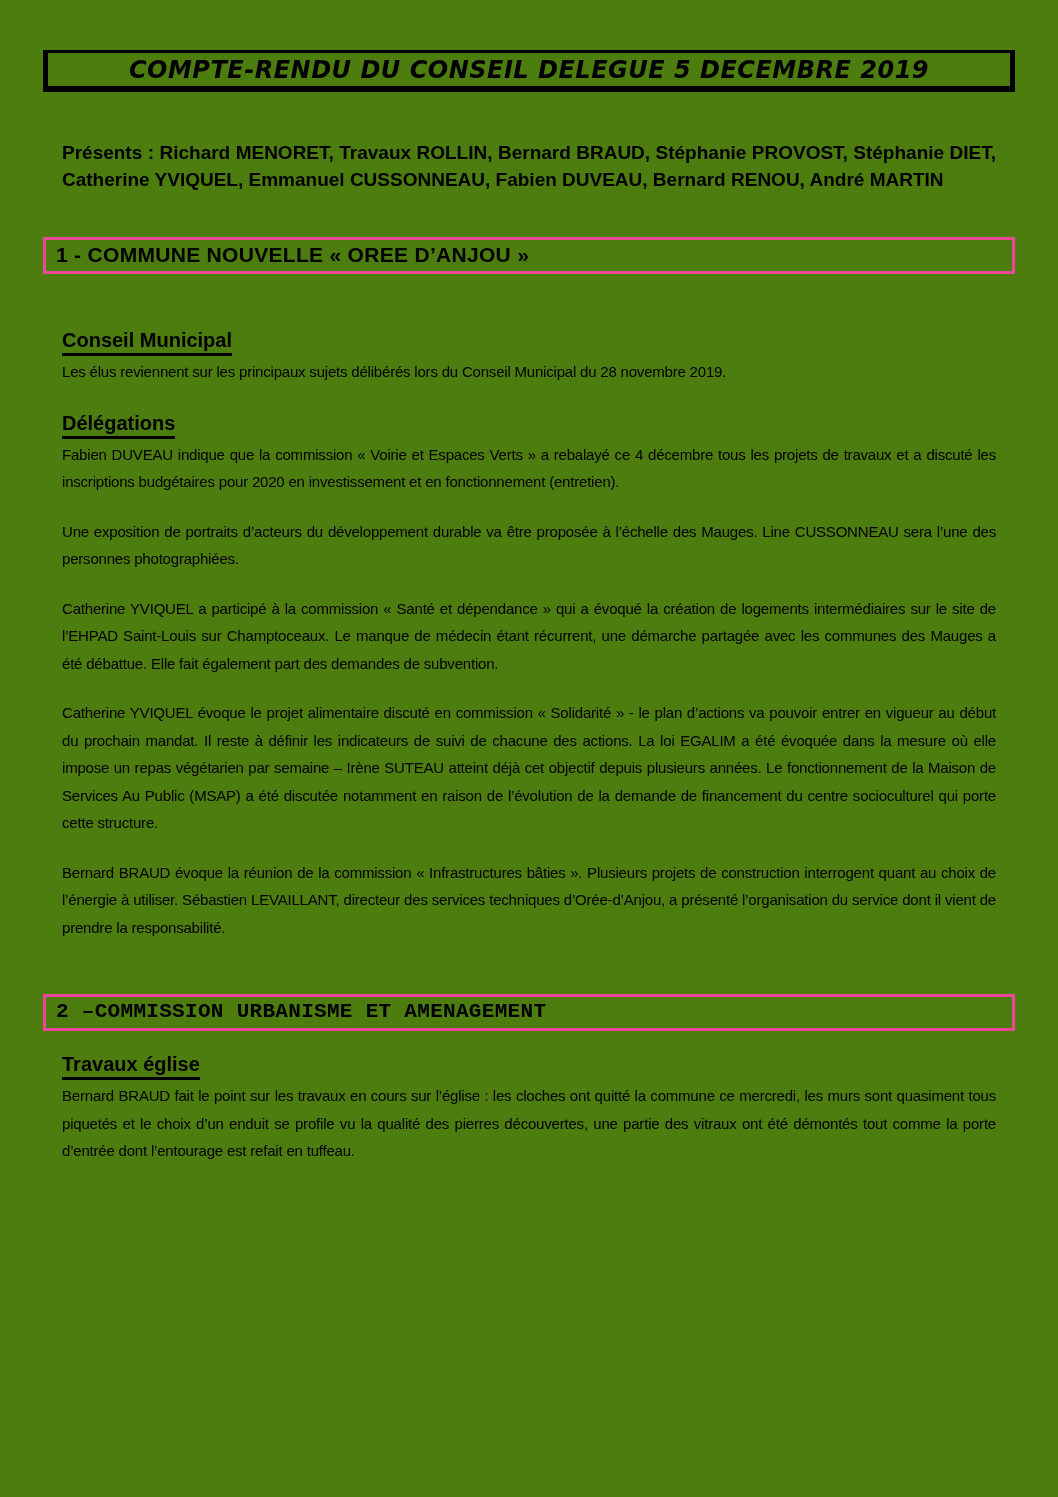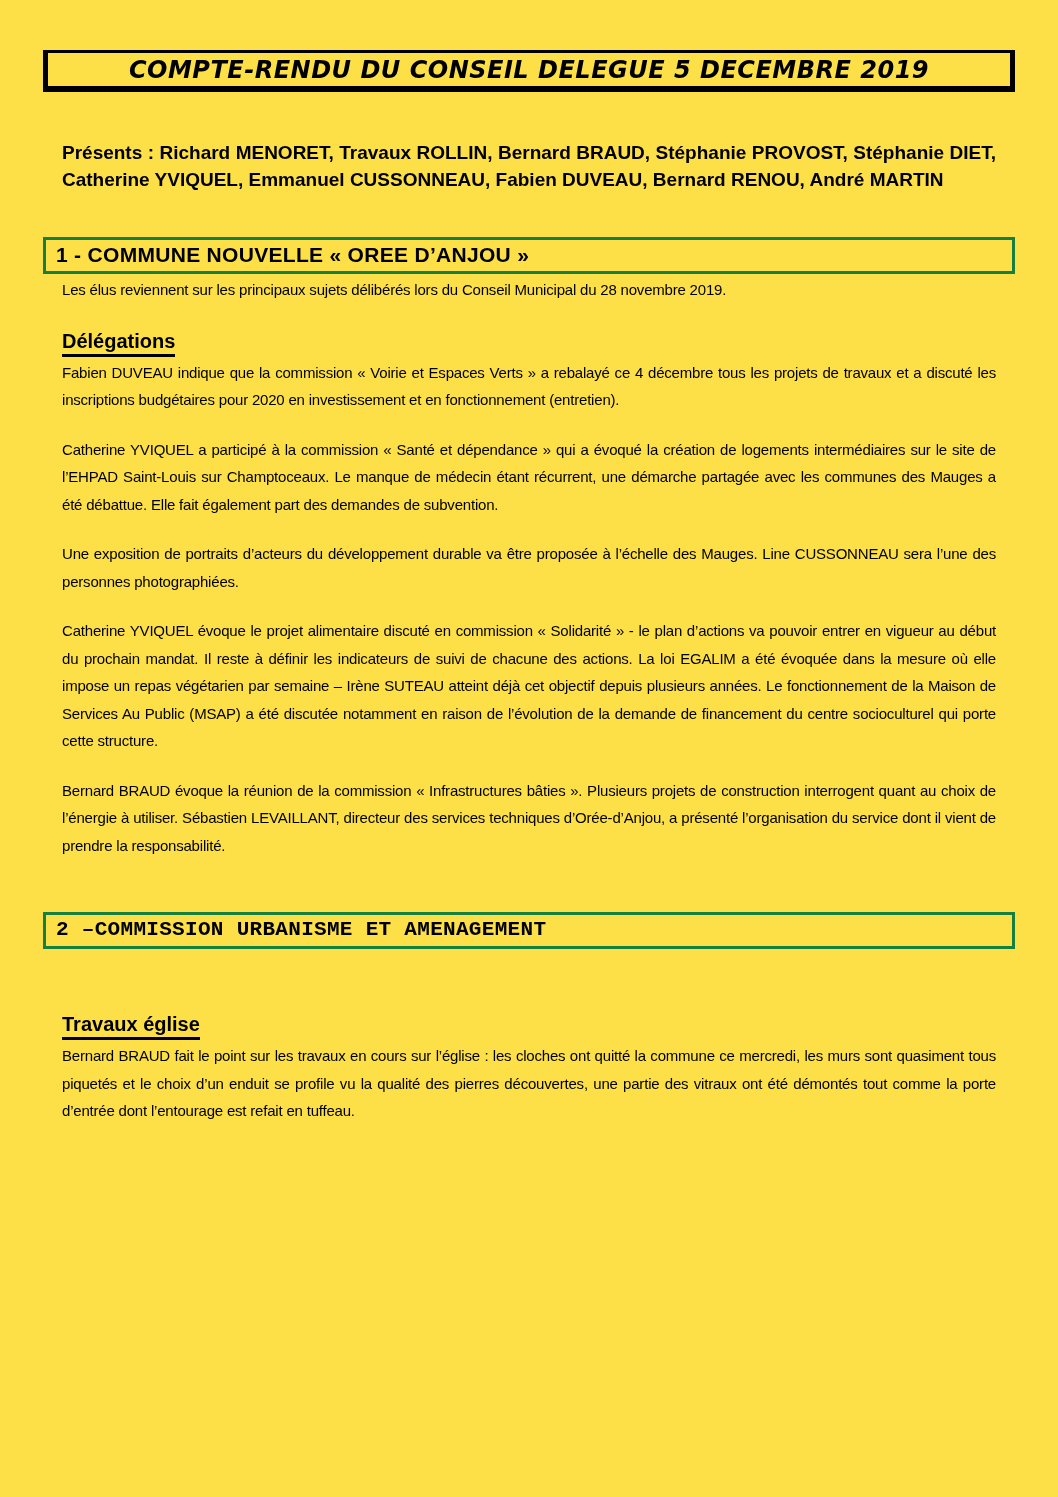--- a/index.html
+++ b/index.html
@@ -11,21 +11,21 @@
     width: 1058px;
     height: 1497px;
     font-family: "Liberation Sans", sans-serif;
     color: #000000;
   }
   .page {
     box-sizing: border-box;
     width: 1058px;
     height: 1497px;
     padding: 50px 43px 0 43px;
-    background: #fde047;
+    background: #4d7c0f;
     overflow: hidden;
   }
   
   .title-box {
     box-sizing: border-box;
     border: solid #000;
     border-width: 3px 5px 6px 5px;
     height: 42px;
     display: flex;
     align-items: center;
@@ -47,38 +47,38 @@
     text-align: justify;
     font-weight: bold;
   }
   .presents .label {
     text-decoration-thickness: 2px;
     text-underline-offset: 3px;
   }
   
   .section-box {
     box-sizing: border-box;
-    border: 3px solid #15803d;
+    border: 3px solid #ec4899;
     padding: 3px 10px 4px 10px;
     font-weight: bold;
     font-size: 21px;
     line-height: 24px;
     letter-spacing: 0.3px;
   }
   .section-box.first { margin-top: 44px; }
   .section-box.second { margin-top: 53px; font-family: Liberation Mono, monospace; }
   
   .sub-heading {
     margin: 54px 19px 0 19px;
     font-size: 20px;
     font-weight: bold;
     line-height: 24px;
   }
   .sub-heading.tight { margin-top: 25px; }
-  .sub-heading.after-box { margin-top: 63px; text-decoration: underline; }
+  .sub-heading.after-box { margin-top: 21px; text-decoration: underline; }
   .sub-heading span {
     display: inline-block;
     border-bottom: 3px solid #000;
     padding-bottom: 1px;
   }
   
   .para {
     margin: 2px 19px 0 19px;
     font-size: 15px;
     line-height: 27.5px;
@@ -98,28 +98,31 @@
 
   <p class="presents">
     <span class="label">Présents :</span>
     <span>Richard MENORET, Travaux ROLLIN, Bernard BRAUD, Stéphanie PROVOST, Stéphanie DIET, Catherine YVIQUEL, Emmanuel CUSSONNEAU, Fabien DUVEAU, Bernard RENOU, André MARTIN</span>
   </p>
 
   <div class="section-box first">
     <span>1 - COMMUNE NOUVELLE « OREE D’ANJOU »</span>
   </div>
 
+  <h3 class="sub-heading">
+    <span>Conseil Municipal</span>
+  </h3>
   <p class="para">Les élus reviennent sur les principaux sujets délibérés lors du Conseil Municipal du 28 novembre 2019.</p>
 
   <h3 class="sub-heading tight">
     <span>Délégations</span>
   </h3>
   <p class="para">Fabien DUVEAU indique que la commission « Voirie et Espaces Verts » a rebalayé ce 4 décembre tous les projets de travaux et a discuté les inscriptions budgétaires pour 2020 en investissement et en fonctionnement (entretien).</p>
+  <p class="para gap">Une exposition de portraits d’acteurs du développement durable va être proposée à l’échelle des Mauges. Line CUSSONNEAU sera l’une des personnes photographiées.</p>
   <p class="para gap">Catherine YVIQUEL a participé à la commission « Santé et dépendance » qui a évoqué la création de logements intermédiaires sur le site de l’EHPAD Saint-Louis sur Champtoceaux. Le manque de médecin étant récurrent, une démarche partagée avec les communes des Mauges a été débattue. Elle fait également part des demandes de subvention.</p>
-  <p class="para gap">Une exposition de portraits d’acteurs du développement durable va être proposée à l’échelle des Mauges. Line CUSSONNEAU sera l’une des personnes photographiées.</p>
   <p class="para gap">Catherine YVIQUEL évoque le projet alimentaire discuté en commission « Solidarité » - le plan d’actions va pouvoir entrer en vigueur au début du prochain mandat. Il reste à définir les indicateurs de suivi de chacune des actions. La loi EGALIM a été évoquée dans la mesure où elle impose un repas végétarien par semaine – Irène SUTEAU atteint déjà cet objectif depuis plusieurs années. Le fonctionnement de la Maison de Services Au Public (MSAP) a été discutée notamment en raison de l’évolution de la demande de financement du centre socioculturel qui porte cette structure.</p>
   <p class="para gap">Bernard BRAUD évoque la réunion de la commission « Infrastructures bâties ». Plusieurs projets de construction interrogent quant au choix de l’énergie à utiliser. Sébastien LEVAILLANT, directeur des services techniques d’Orée-d’Anjou, a présenté l’organisation du service dont il vient de prendre la responsabilité.</p>
 
   <div class="section-box second">
     <span>2 –COMMISSION URBANISME ET AMENAGEMENT</span>
   </div>
 
   <h3 class="sub-heading after-box">
     <span>Travaux église</span>
   </h3>

